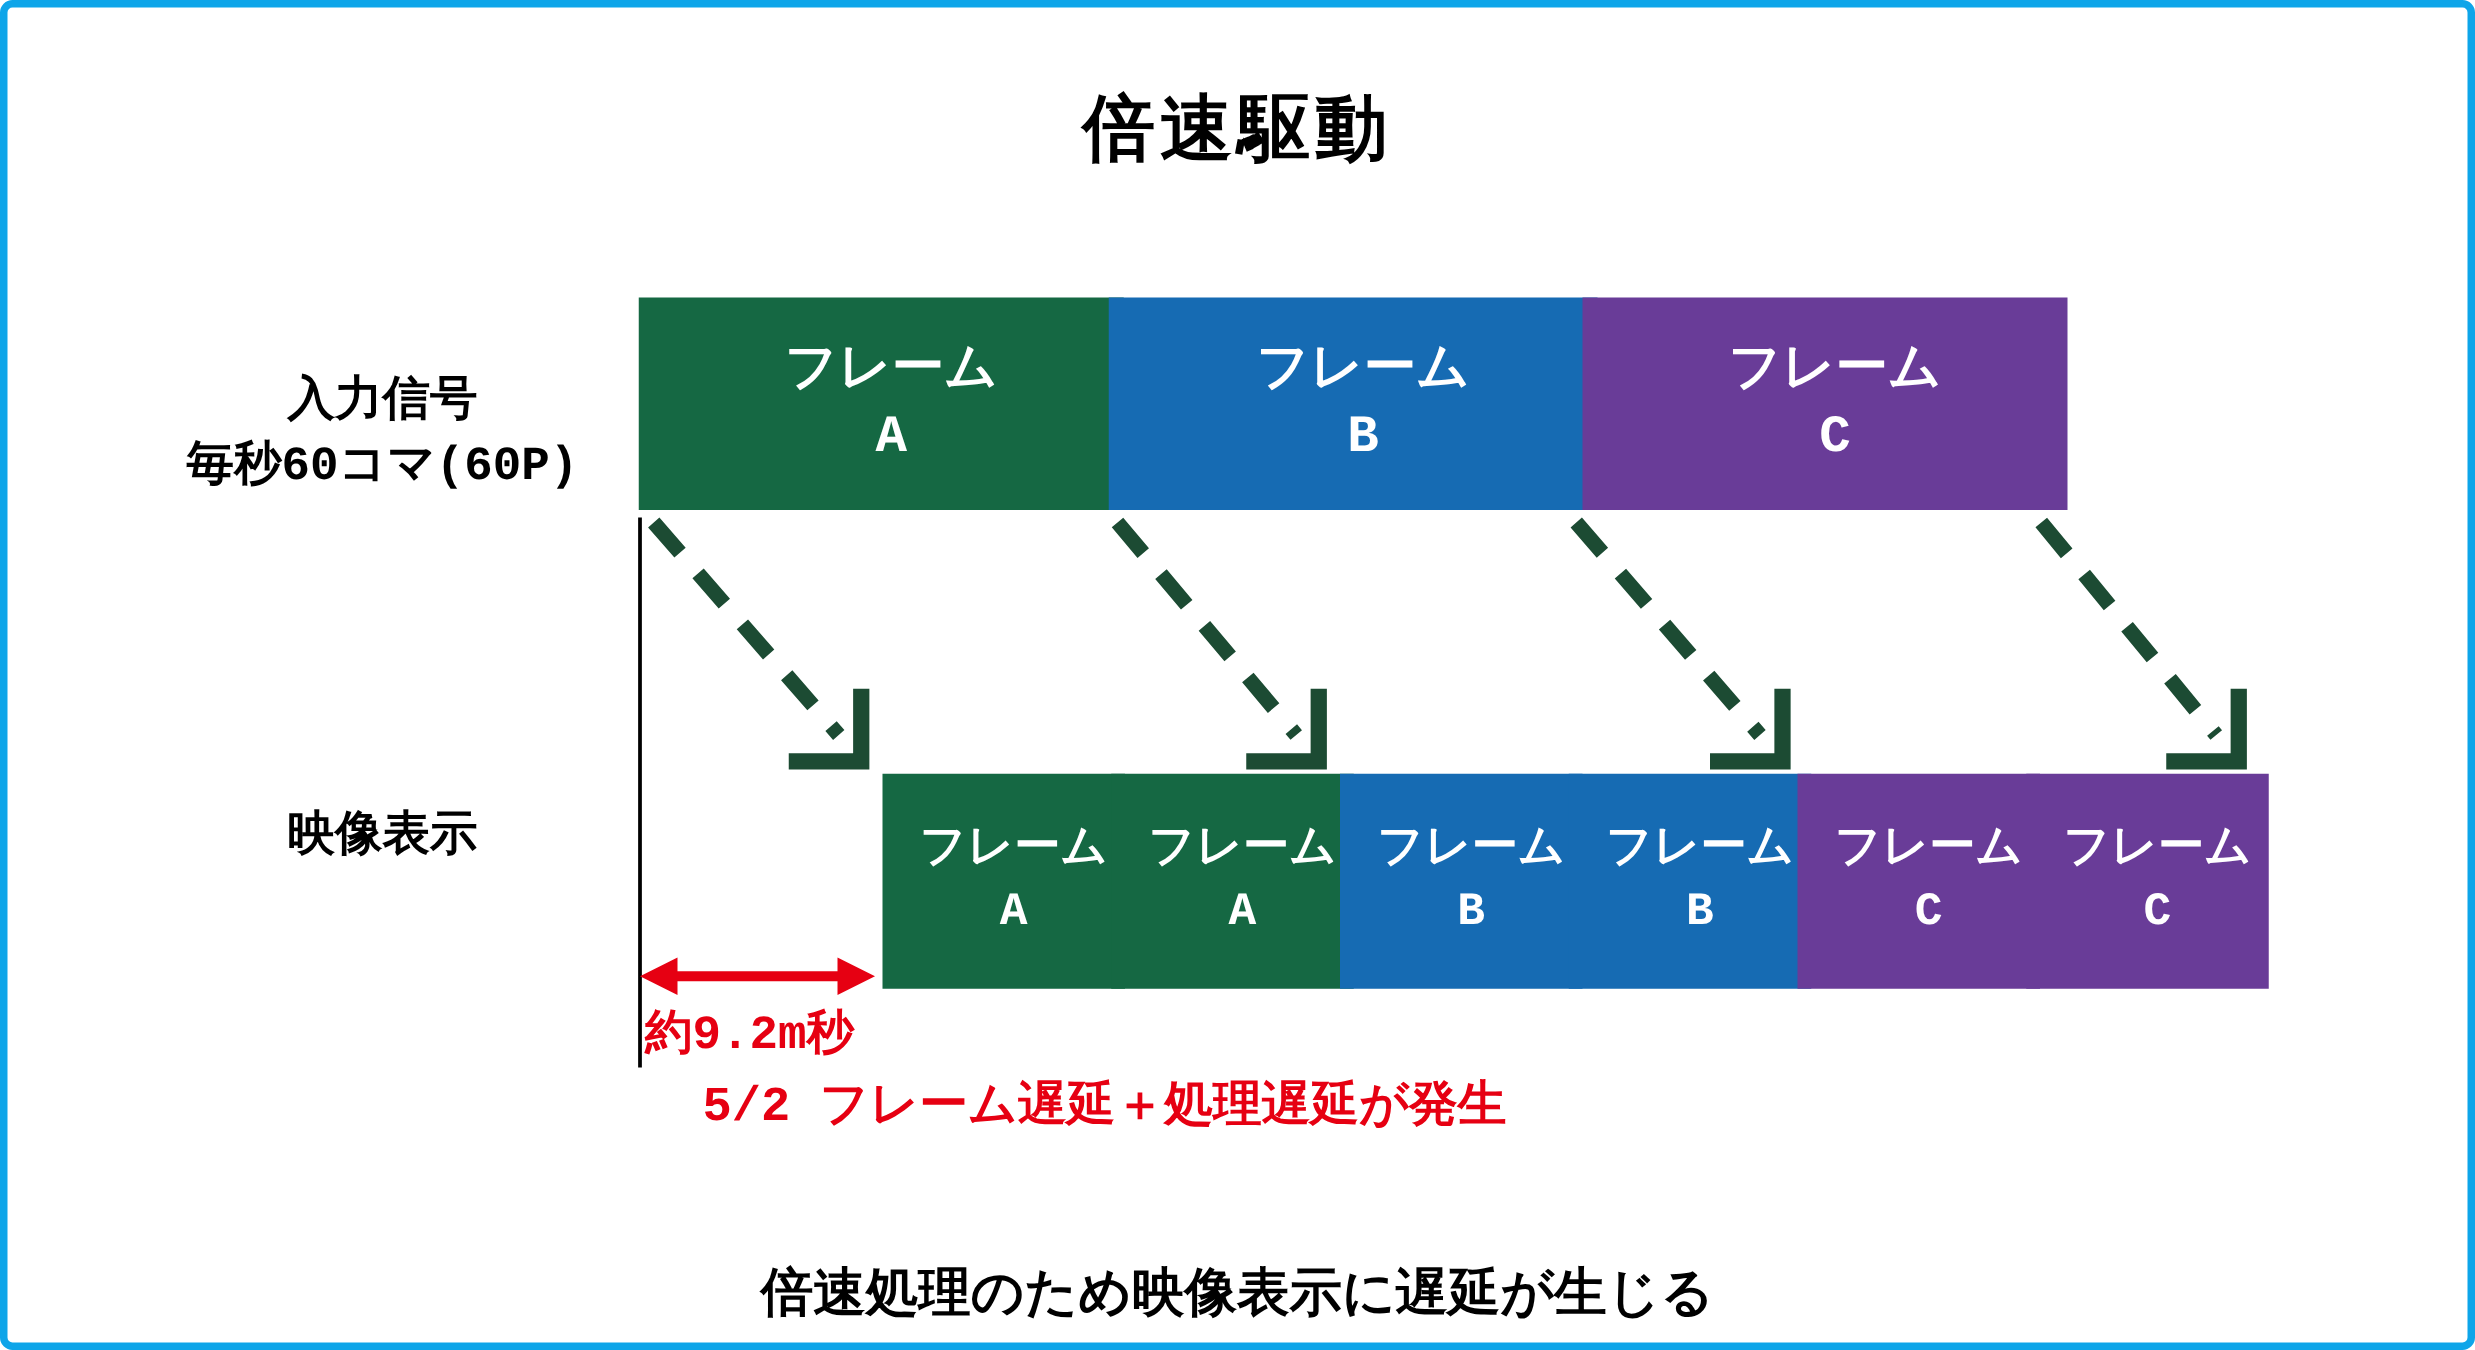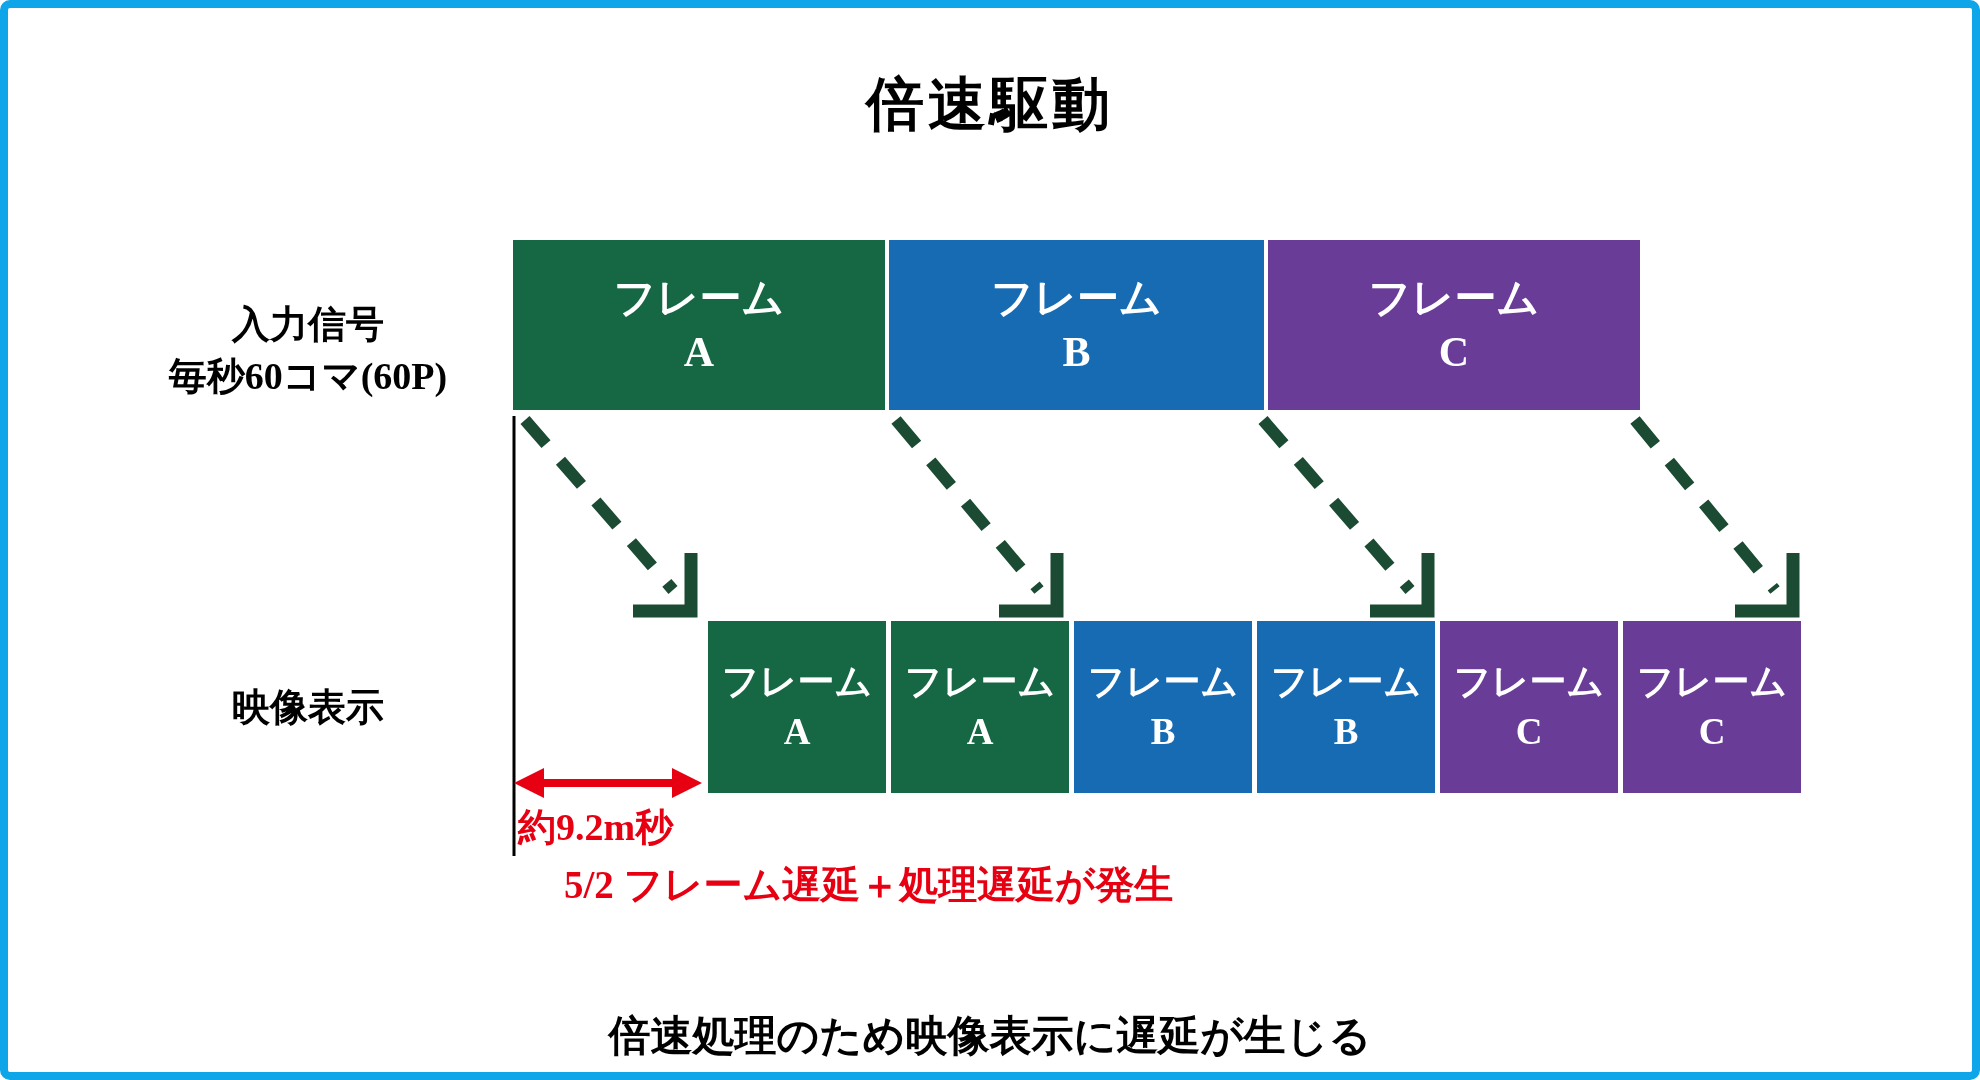--- a/index.html
+++ b/index.html
@@ -2,24 +2,24 @@
 <html><head>
 <meta charset="utf-8">
 <style>
   html, body { margin: 0; padding: 0; background: #ffffff; }
   .canvas {
     position: relative;
     width: 1980px;
     height: 1080px;
     box-sizing: border-box;
     background: #ffffff;
-    border: 8px solid #0ea5e9;
+    border: 6px solid #0ea5e9;
     border-radius: 10px;
     overflow: hidden;
-    font-family: Liberation Serif, serif;
+    font-family: Liberation Mono, monospace;
     color: #000;
   }
   .title {
     position: absolute;
     left: 0; right: 0;
     top: 58px;
     text-align: center;
     font-size: 58px;
     font-weight: bold;
     letter-spacing: 4px;
@@ -27,30 +27,31 @@
   .row-label {
     position: absolute;
     left: 80px;
     width: 440px;
     text-align: center;
     font-size: 38px;
     font-weight: bold;
     line-height: 52px;
   }
   .row-label.input  { top: 258px; margin-top: 32px; }
-  .row-label.output { top: 673px; }
+  .row-label.output { top: 638px; }
   .frame {
     position: absolute;
     display: flex;
     flex-direction: column;
     align-items: center;
     justify-content: center;
     color: #ffffff;
     font-weight: bold;
     text-align: center;
+    padding-left: 16px;
   }
   .frame.top    { top: 232px; height: 170px; font-size: 42px; line-height: 54px; }
   .frame.bottom { top: 613px; height: 172px; font-size: 37px; line-height: 50px; }
   .overlay {
     position: absolute;
     left: 0; top: 0;
     width: 1980px;
     height: 1080px;
     pointer-events: none;
   }

